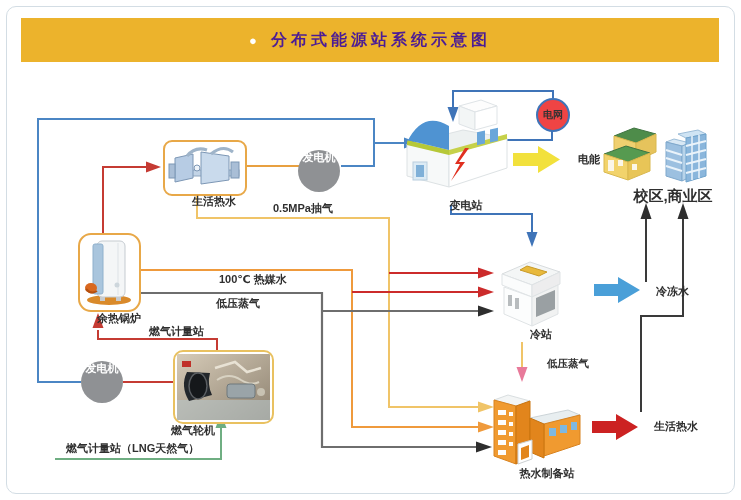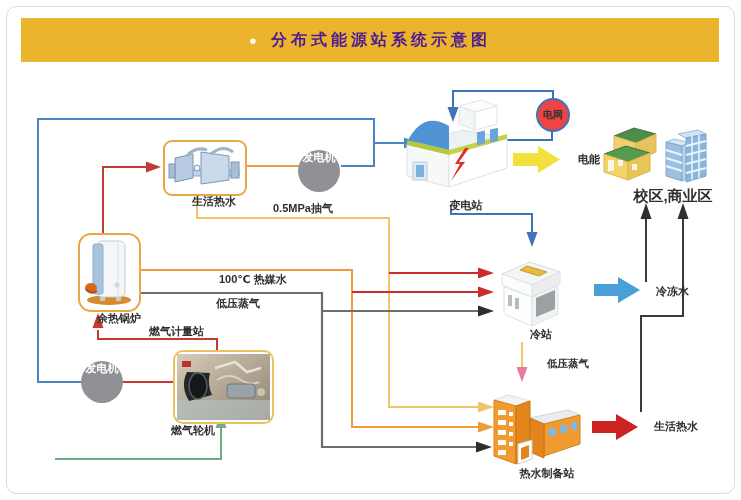--- a/index.html
+++ b/index.html
@@ -189,20 +189,21 @@
       <ellipse cx="21" cy="32" rx="9" ry="13" fill="none" stroke="#5a5e62" stroke-width="1.5"></ellipse>
       <polyline points="38,14 58,8 70,18 84,14" stroke="#e8e2d4" stroke-width="2.5" fill="none"></polyline>
       <path d="M40,26 Q52,18 64,26 Q74,32 82,28" stroke="#d8d2c2" stroke-width="2" fill="none"></path>
       <rect x="50" y="30" width="28" height="14" rx="3" fill="#9aa4a8" stroke="#6e787c"></rect>
       <circle cx="84" cy="38" r="4" fill="#c8c2b2"></circle>
       <rect x="5" y="7" width="9" height="6" fill="#c03028"></rect>
     </svg>
   </div>
   <div class="lbl" style="left:160px;top:424px;text-align:right;">燃气轮机</div>
 
+  <div class="lbl" style="left:55px;top:442px;">燃气计量站（LNG天然气）</div>
 
   <div class="lbl" style="left:262px;top:202px;">0.5MPa抽气</div>
   <div class="lbl" style="left:208px;top:273px;">100℃ 热媒水</div>
   <div class="lbl" style="left:205px;top:297px;">低压蒸气</div>
 
   <svg class="overlay" style="left:494px;top:248px;" width="72" height="84" viewBox="0 0 72 84">
     <polygon points="8,26 36,14 66,24 38,37" fill="#f4f6f6" stroke="#d8dcde"></polygon>
     <polygon points="33,18 53,24 45,28 26,22" fill="#e8b93c" stroke="#c89a28"></polygon>
     <polygon points="8,26 8,37 38,49 38,37" fill="#fbfcfc" stroke="#dfe3e5"></polygon>
     <polygon points="38,37 38,49 66,36 66,24" fill="#ededee" stroke="#dfe3e5"></polygon>

